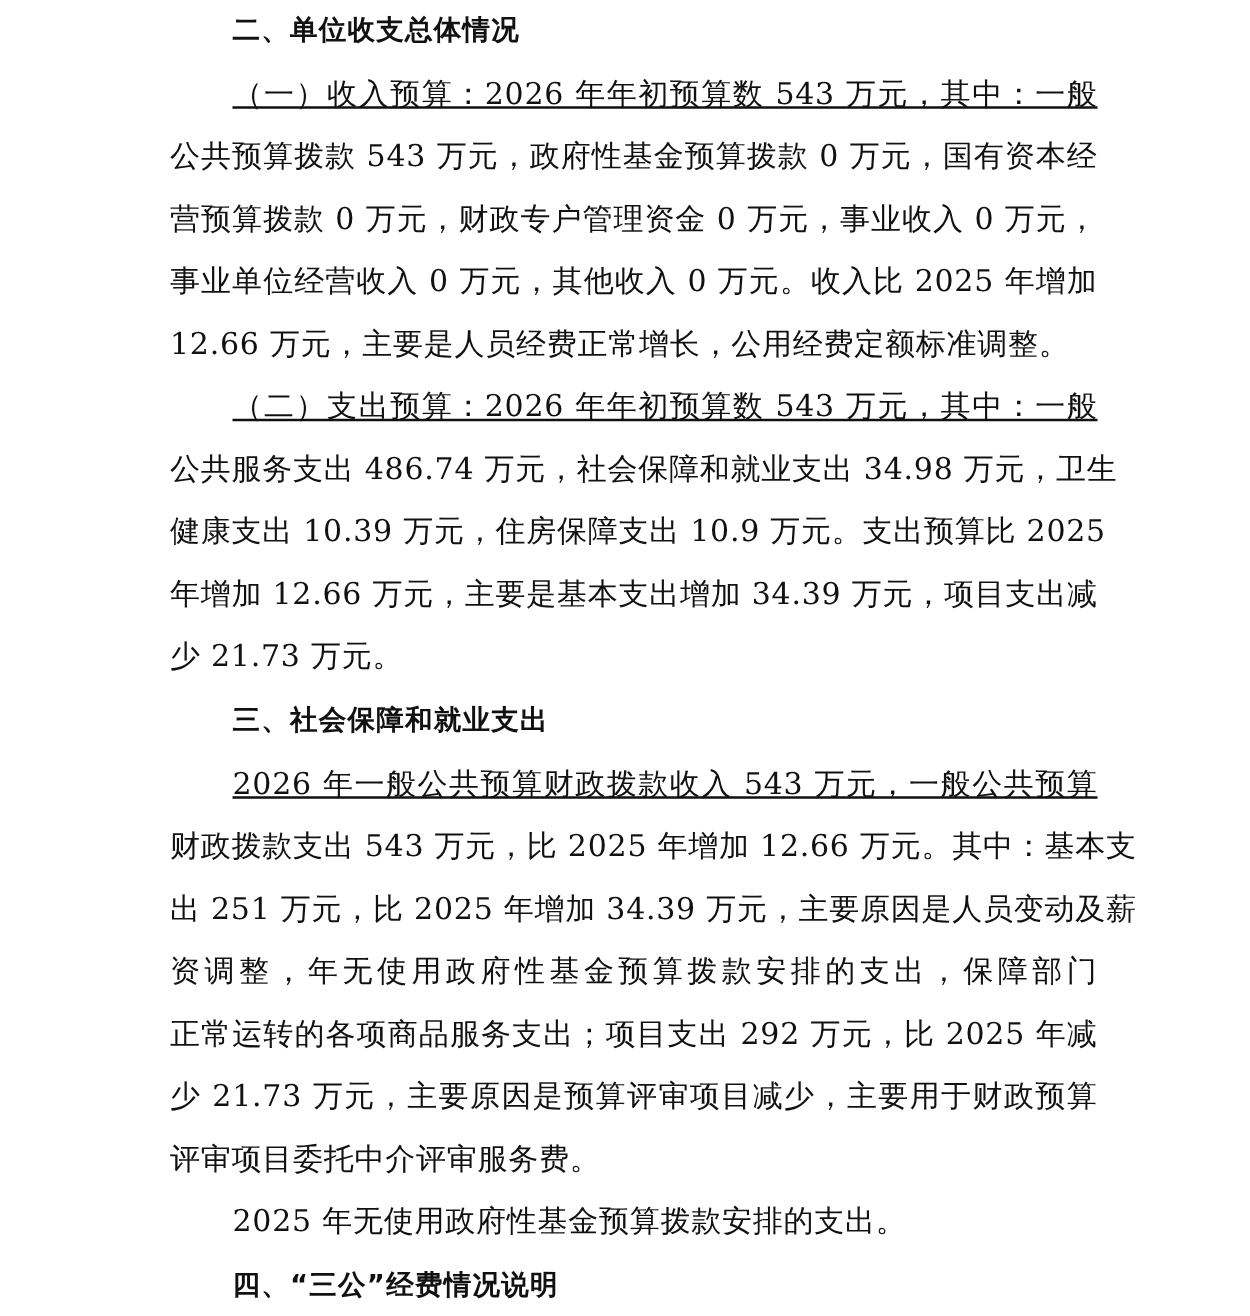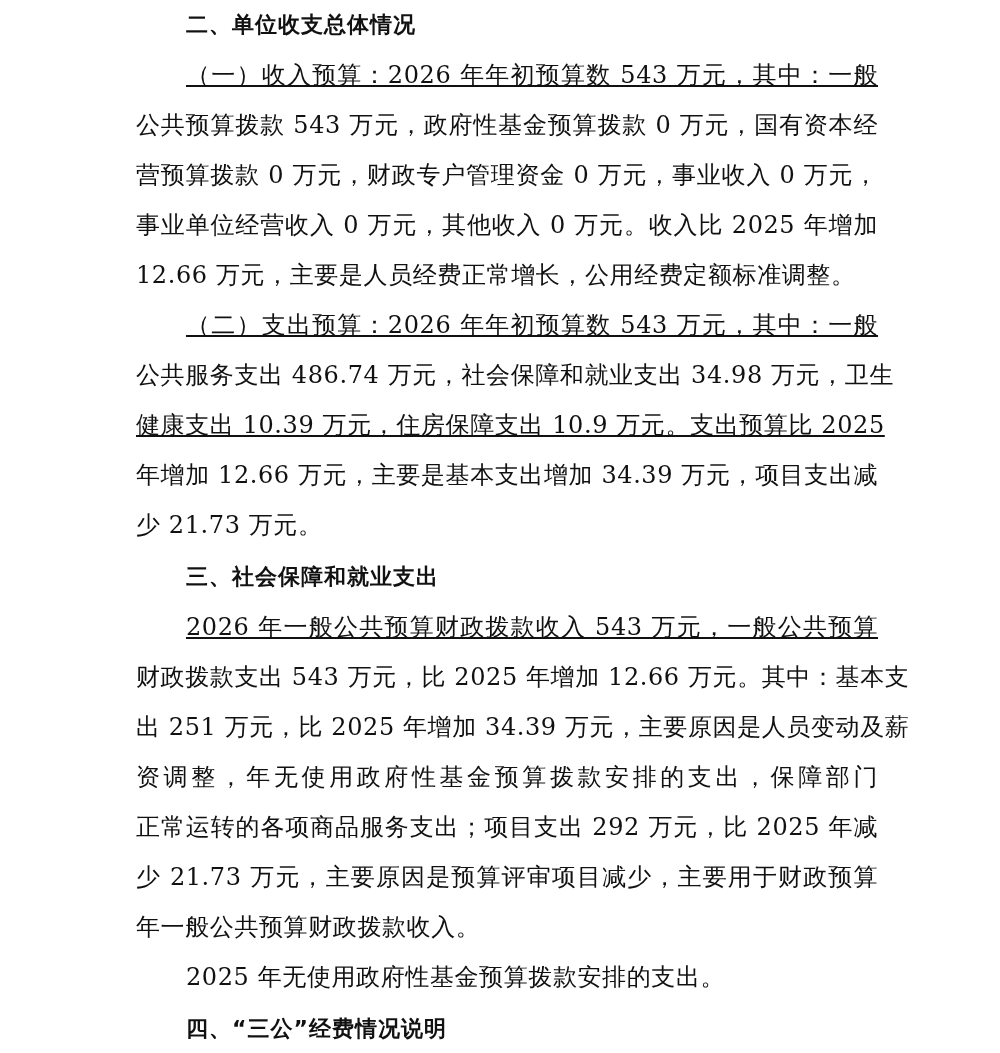--- a/index.html
+++ b/index.html
@@ -57,31 +57,31 @@
   <div class="line heading indent" style="top:0px;">二、单位收支总体情况</div>
 
   <div class="line just indent" style="top:50px;">（一）收入预算：2026 年年初预算数 543 万元，其中：一般</div>
   <div class="line just" style="top:100px;">公共预算拨款 543 万元，政府性基金预算拨款 0 万元，国有资本经</div>
   <div class="line just" style="top:150px;">营预算拨款 0 万元，财政专户管理资金 0 万元，事业收入 0 万元，</div>
   <div class="line just" style="top:200px;">事业单位经营收入 0 万元，其他收入 0 万元。收入比 2025 年增加</div>
   <div class="line" style="top:250px;">12.66 万元，主要是人员经费正常增长，公用经费定额标准调整。</div>
 
   <div class="line just indent" style="top:300px;">（二）支出预算：2026 年年初预算数 543 万元，其中：一般</div>
   <div class="line just" style="top:350px;">公共服务支出 486.74 万元，社会保障和就业支出 34.98 万元，卫生</div>
-  <div class="line just" style="top:400px;text-decoration:underline;">健康支出 10.39 万元，住房保障支出 10.9 万元。支出预算比 2025</div>
+  <div class="line just" style="top:400px;">健康支出 10.39 万元，住房保障支出 10.9 万元。支出预算比 2025</div>
   <div class="line just" style="top:450px;">年增加 12.66 万元，主要是基本支出增加 34.39 万元，项目支出减</div>
   <div class="line" style="top:500px;">少 21.73 万元。</div>
 
   <div class="line heading indent" style="top:552px;">三、社会保障和就业支出</div>
 
   <div class="line just indent" style="top:602px;">2026 年一般公共预算财政拨款收入 543 万元，一般公共预算</div>
   <div class="line just" style="top:652px;">财政拨款支出 543 万元，比 2025 年增加 12.66 万元。其中：基本支</div>
   <div class="line just" style="top:702px;">出 251 万元，比 2025 年增加 34.39 万元，主要原因是人员变动及薪</div>
   <div class="line just" style="top:752px;">资调整，年无使用政府性基金预算拨款安排的支出，保障部门</div>
   <div class="line just" style="top:802px;">正常运转的各项商品服务支出；项目支出 292 万元，比 2025 年减</div>
   <div class="line just" style="top:852px;">少 21.73 万元，主要原因是预算评审项目减少，主要用于财政预算</div>
-  <div class="line" style="top:902px;">年一般公共预算财政拨款收入。</div>
+  <div class="line" style="top:902px;">评审项目委托中介评审服务费。</div>
 
   <div class="line indent" style="top:952px;">2025 年无使用政府性基金预算拨款安排的支出。</div>
 
   <div class="line heading indent" style="top:1004px;">四、“三公”经费情况说明</div>
 
 </div>
 
 </body></html>

